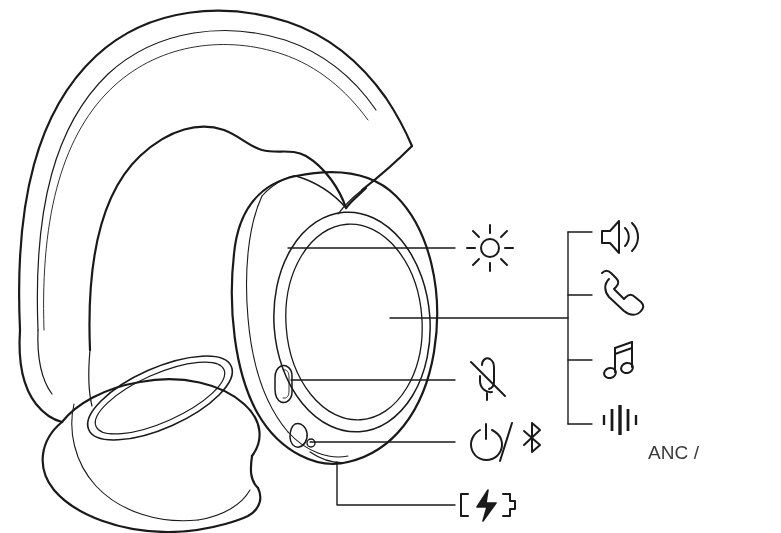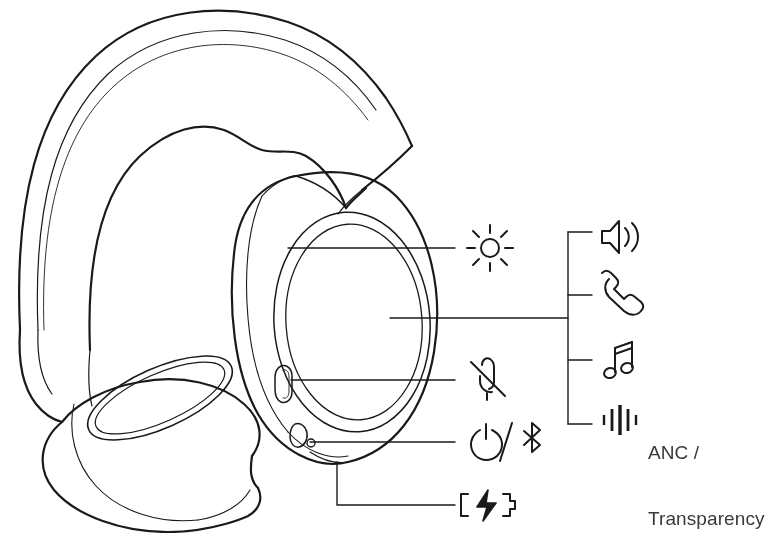--- a/index.html
+++ b/index.html
@@ -9,20 +9,21 @@
   }
   body {
     font-family: "Liberation Sans", sans-serif;
   }
   #diagram-root {
     position: relative;
     width: 781px;
     height: 533px;
     background: #ffffff;
     overflow: hidden;
+    text-align: right;
   }
   #diagram-svg {
     position: absolute;
     top: 0;
     left: 0;
     width: 781px;
     height: 533px;
     display: block;
   }
   .anc-label {
@@ -208,16 +209,15 @@
         <line x1="0" y1="-15" x2="0" y2="15" stroke-width="3.4"></line>
         <line x1="8" y1="-11" x2="8" y2="11" stroke-width="2.8"></line>
         <line x1="16" y1="-5" x2="16" y2="5" stroke-width="2.4"></line>
       </g>
 
     </g>
   </svg>
 
   <div class="anc-label">
     <span>ANC /</span>
-    <span>Transparency</span>
   </div>
 
 </div>
 
 </body></html>

